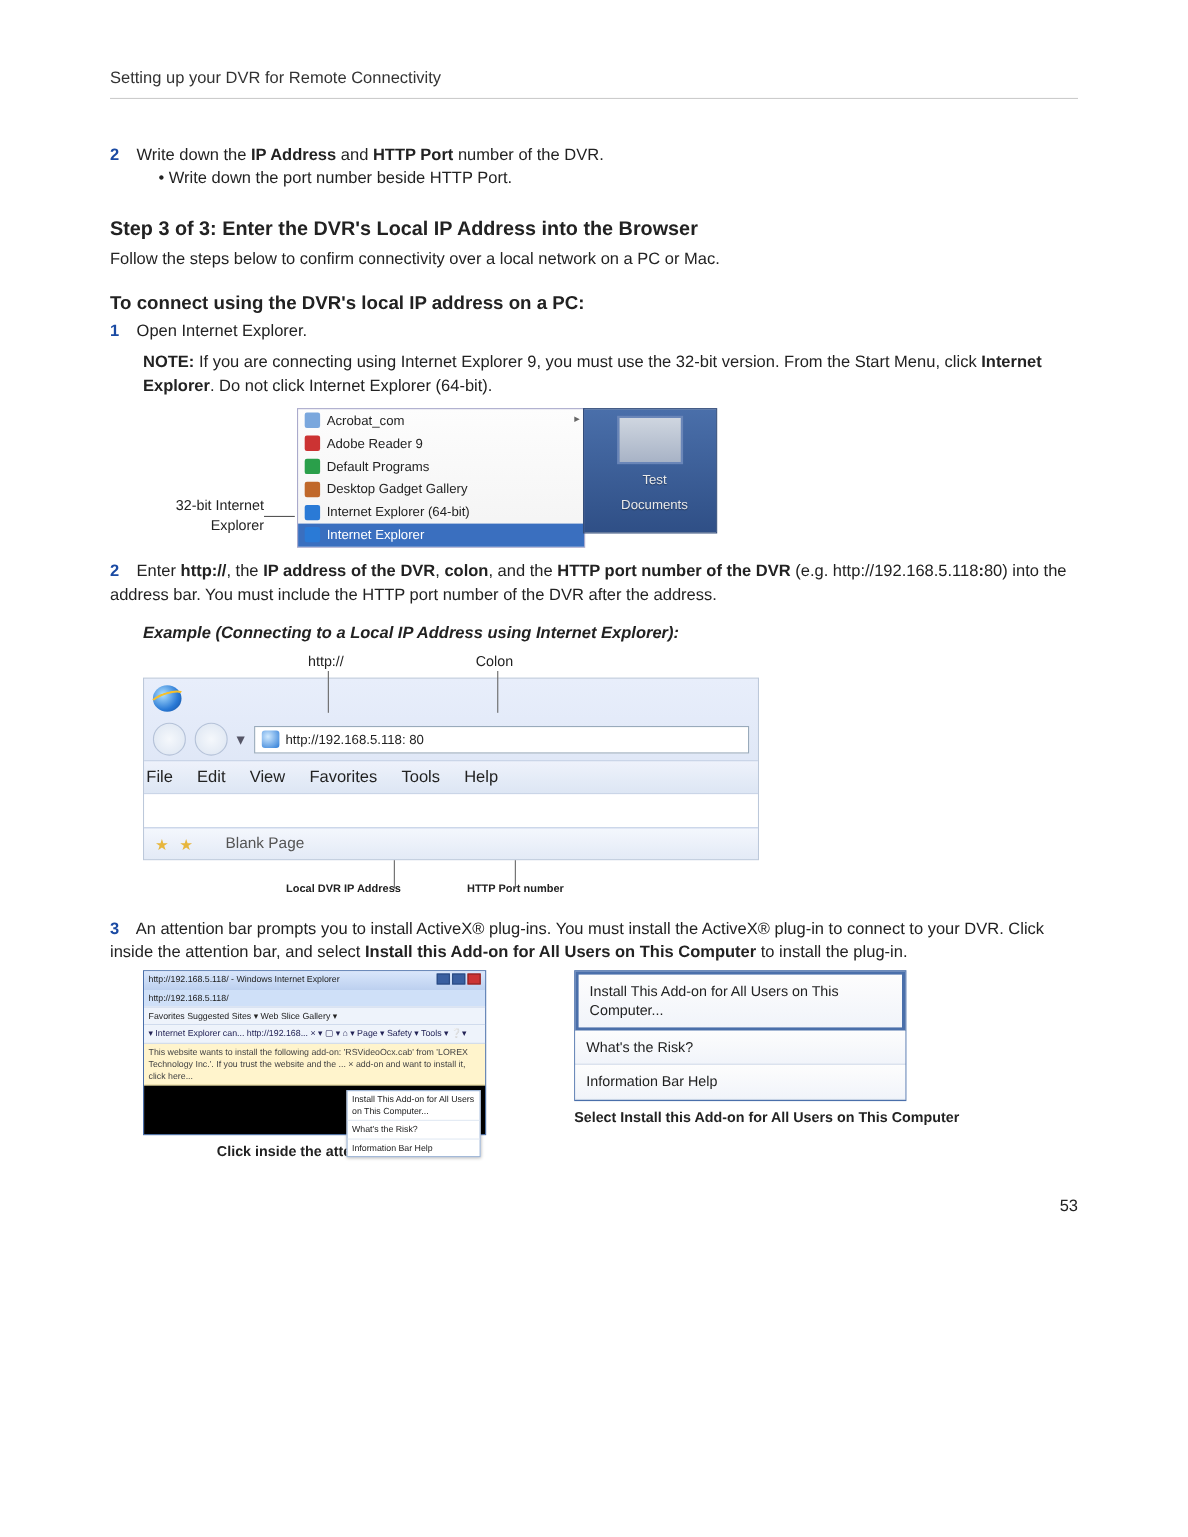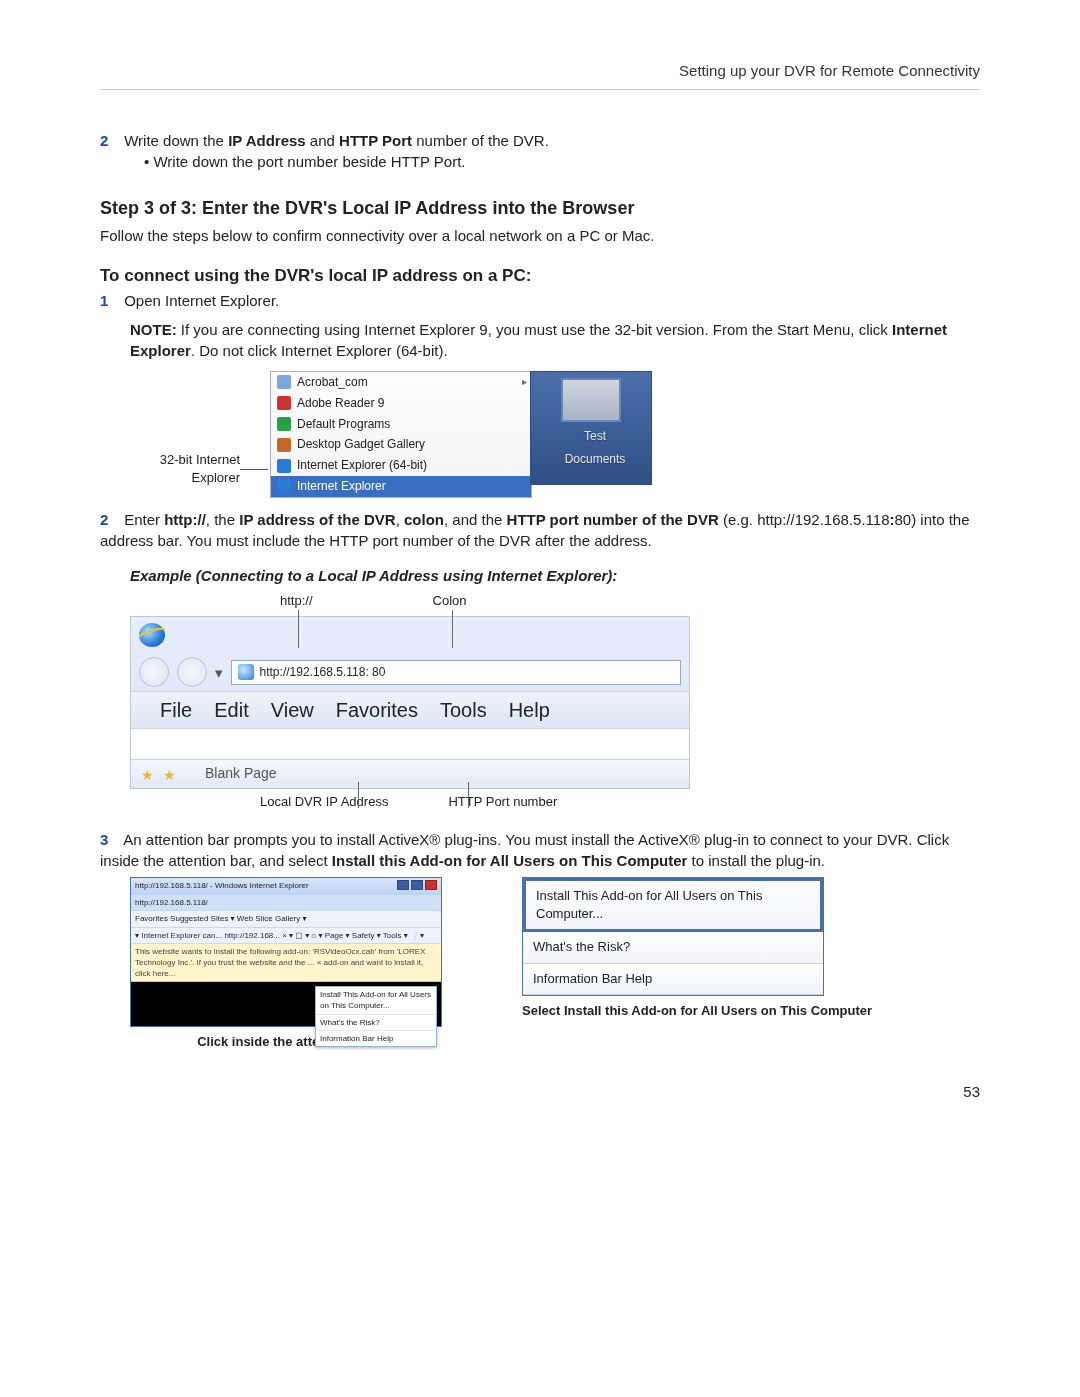--- a/index.html
+++ b/index.html
@@ -5,21 +5,21 @@
   body {
     font-family: Arial, Helvetica, sans-serif;
     font-size: 15px;
     color: #222;
     margin: 0;
     padding: 60px 100px 40px 100px;
     width: 880px;
     line-height: 1.4;
   }
   .header-right {
-    text-align: right;
+    text-align: left;
     font-size: 15px;
     color: #333;
     margin-bottom: 8px;
   }
   hr.top-rule {
     border: none;
     border-top: 1px solid #ccc;
     margin-bottom: 40px;
   }
   .num {
@@ -187,22 +187,22 @@
     gap: 6px;
   }
   .addrbar .pageico {
     width: 16px; height: 16px;
     background: radial-gradient(circle at 35% 35%, #cfe9ff, #2a7ad6);
     border-radius: 3px;
   }
   .ie-menu {
     display: flex;
     gap: 22px;
-    padding: 4px 29px;
-    font-size: 20px;
+    padding: 4px 2px;
+    font-size: 15px;
     color: #222;
     background: linear-gradient(#eef2fb,#dde6f4);
     border-top: 1px solid #c8d3e6;
     border-bottom: 1px solid #c8d3e6;
   }
   .ie-blank {
     height: 30px;
     background: #fff;
   }
   .ie-tab {
@@ -215,22 +215,23 @@
     font-size: 14px;
     color: #555;
   }
   .star {
     width: 16px; height: 16px;
     display: inline-block;
     color: #e7b63d;
   }
   .callouts-bot {
     display: flex;
-    font-size: 13px;
-    margin-top: 4px;
+    font-size: 10px;
+    margin-top: 20px;
+    font-weight: bold;
   }
   .callouts-bot span:first-child { margin-left: 130px; }
   .callouts-bot span:last-child  { margin-left: 60px; }
   .vline { position:absolute; width:0; border-left:1px solid #666; }
   
   .fig3-wrap {
     display: flex;
     gap: 80px;
     margin: 6px 0 0 30px;
     align-items: flex-start;

